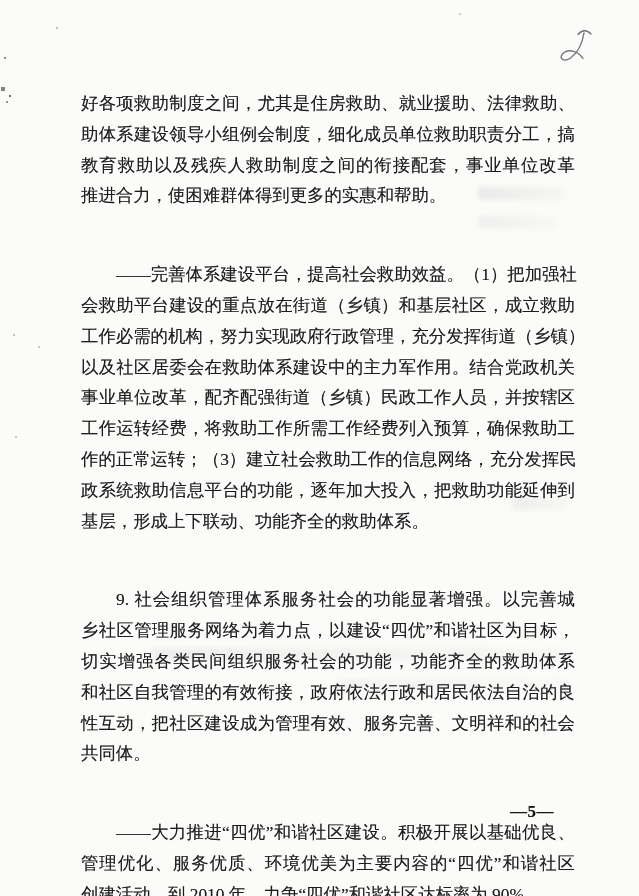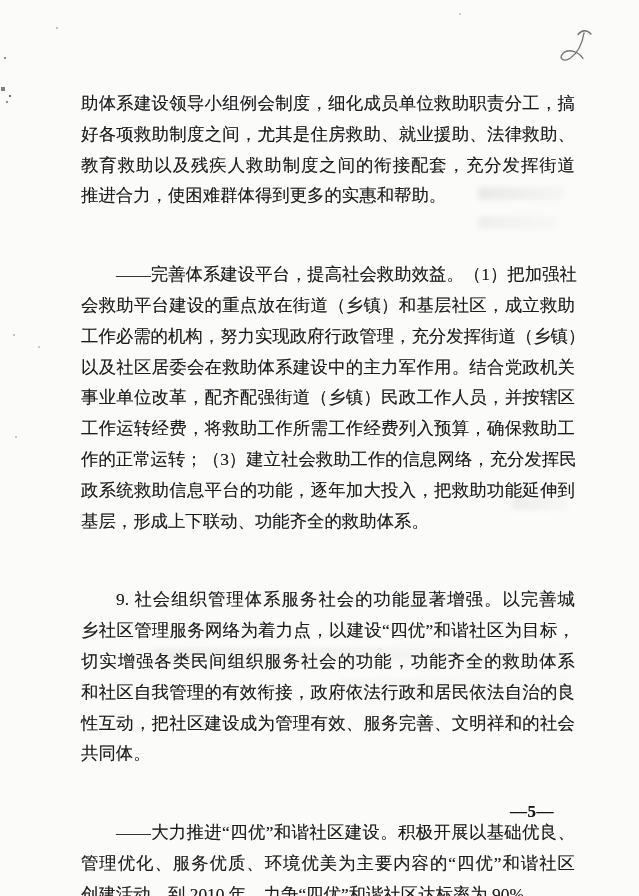--- a/index.html
+++ b/index.html
@@ -94,23 +94,23 @@
 
   <div class="specks"></div>
 
   <div class="ghost" id="ghost-1"></div>
   <div class="ghost" id="ghost-2"></div>
   <div class="ghost" id="ghost-3"></div>
   <div class="ghost" id="ghost-4"></div>
   <div class="ghost" id="ghost-5"></div>
 
   <div class="doc-body" style="color: rgb(29, 29, 31);">
+      <div class="line">好各项救助制度之间，尤其是住房救助、就业援助、法律救助、</div>
       <div class="line">助体系建设领导小组例会制度，细化成员单位救助职责分工，搞</div>
-      <div class="line">好各项救助制度之间，尤其是住房救助、就业援助、法律救助、</div>
-      <div class="line">教育救助以及残疾人救助制度之间的衔接配套，充分发挥街道</div>
+      <div class="line">教育救助以及残疾人救助制度之间的衔接配套，事业单位改革</div>
       <div class="line para-end">推进合力，使困难群体得到更多的实惠和帮助。</div>
       <div class="line indent">——完善体系建设平台，提高社会救助效益。（1）把加强社</div>
       <div class="line">会救助平台建设的重点放在街道（乡镇）和基层社区，成立救助</div>
       <div class="line">工作必需的机构，努力实现政府行政管理，充分发挥街道（乡镇）</div>
       <div class="line">以及社区居委会在救助体系建设中的主力军作用。结合党政机关</div>
       <div class="line">事业单位改革，配齐配强街道（乡镇）民政工作人员，并按辖区</div>
       <div class="line">工作运转经费，将救助工作所需工作经费列入预算，确保救助工</div>
       <div class="line">作的正常运转；（3）建立社会救助工作的信息网络，充分发挥民</div>
       <div class="line">政系统救助信息平台的功能，逐年加大投入，把救助功能延伸到</div>
       <div class="line para-end">基层，形成上下联动、功能齐全的救助体系。</div>

